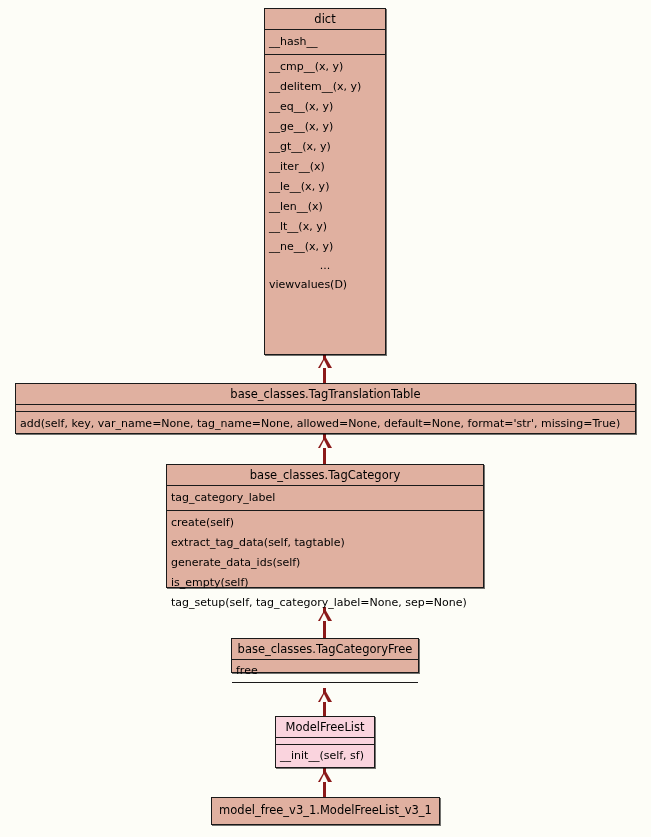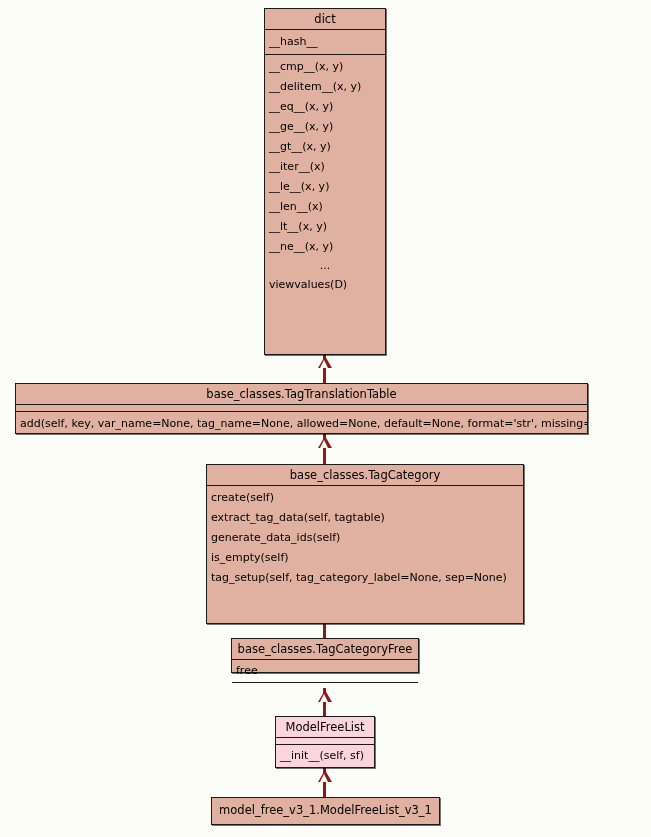--- a/index.html
+++ b/index.html
@@ -146,30 +146,33 @@
       <div class="row">__iter__(x)</div>
       <div class="row">__le__(x, y)</div>
       <div class="row">__len__(x)</div>
       <div class="row">__lt__(x, y)</div>
       <div class="row">__ne__(x, y)</div>
       <div class="row center tight">...</div>
       <div class="row">viewvalues(D)</div>
     </div>
   </div>
 
-  <div class="uml-class" style="left:15px; top:383px; width:573px; height:51px;">
+  <div class="uml-class" style="left:15px; top:383px; width:621px; height:51px;">
     <div class="compartment c-title">base_classes.TagTranslationTable</div>
     <div class="compartment empty-strip"></div>
     <div class="compartment c-ops">
       <div class="row">add(self, key, var_name=None, tag_name=None, allowed=None, default=None, format='str', missing=True)</div>
     </div>
   </div>
 
-  <div class="uml-class" style="left:166px; top:464px; width:318px; height:160px;margin-left:40px;">
+  <div class="uml-class" style="left:166px; top:464px; width:318px; height:124px;">
     <div class="compartment c-title">base_classes.TagCategory</div>
+    <div class="compartment c-attrs">
+      <div class="row">tag_category_label</div>
+    </div>
     <div class="compartment c-ops">
       <div class="row">create(self)</div>
       <div class="row">extract_tag_data(self, tagtable)</div>
       <div class="row">generate_data_ids(self)</div>
       <div class="row">is_empty(self)</div>
       <div class="row">tag_setup(self, tag_category_label=None, sep=None)</div>
     </div>
   </div>
 
   <div class="uml-class" style="left:231px; top:638px; width:188px; height:35px;">

